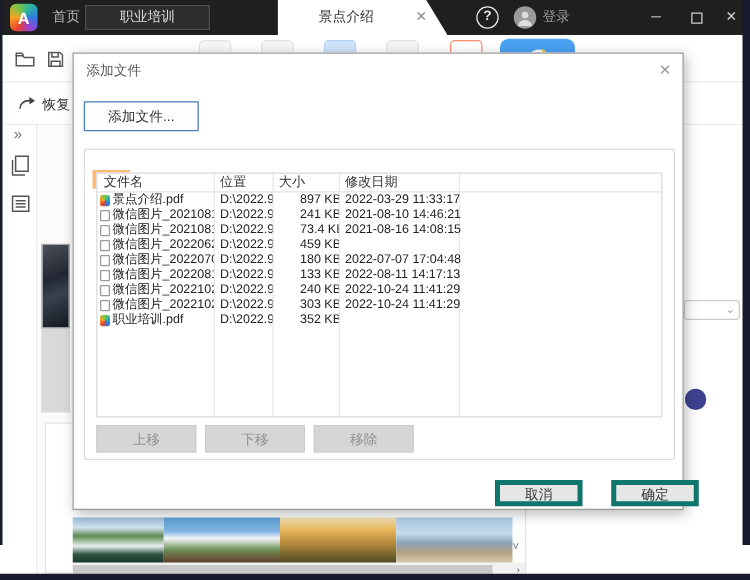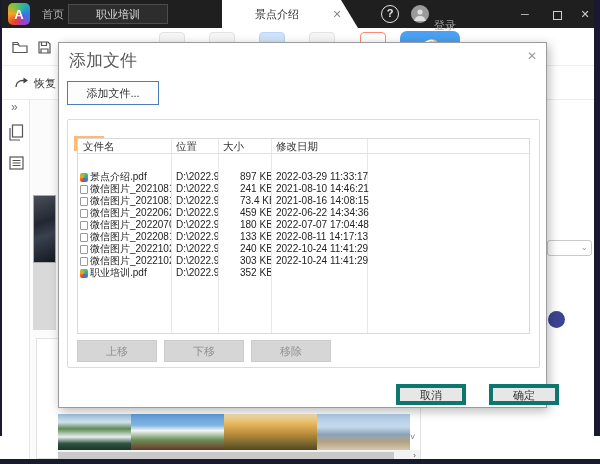--- a/index.html
+++ b/index.html
@@ -21,21 +21,21 @@
   .tab-inactive { position:absolute; left:68px; top:4px; width:100px; height:20px; line-height:18px; text-align:center;
           background:#2d2d2d; border:1px solid #4d4d4d; color:#dedede; }
   .tab-active { position:absolute; left:222px; top:0; width:136px; height:28px; background:#fff;
           clip-path:polygon(0 0,119px 0,136px 28px,0 28px); }
   .tab-active .tab-label { position:absolute; left:0; width:110px; text-align:center; line-height:28px; color:#333; }
   .tab-close { position:absolute; left:104px; top:0; width:22px; line-height:28px; text-align:center; color:#8a8a8a; font-size:11px; cursor:pointer; }
   .help-btn { position:absolute; left:381px; top:5px; width:18px; height:18px; border:1.5px solid #e6e6e6; border-radius:50%;
           color:#e6e6e6; text-align:center; line-height:15px; font-weight:bold; font-size:11px; }
   .avatar { position:absolute; left:411px; top:5px; width:18px; height:18px; border-radius:50%; background:#9a9a9a; overflow:hidden; }
   .avatar svg { display:block; margin:2px auto 0; }
-  .tb-login { position:absolute; left:434px; top:11px; height:28px; line-height:28px; color:#9f9f9f; }
+  .tb-login { position:absolute; left:434px; top:0; height:28px; line-height:28px; color:#9f9f9f; }
   .win-btn { position:absolute; top:0; width:26px; height:28px; line-height:28px; text-align:center; color:#cfcfcf; font-size:11px; cursor:pointer; }
   .win-min { left:512px; } .win-max { left:544px; } .win-close { left:572px; }
   .win-max .box { display:inline-block; width:9px; height:9px; border:1px solid #cfcfcf; vertical-align:middle; }
 
   
   .toolbar { position:absolute; left:2px; top:28px; width:592px; height:38px; background:#fff; border-bottom:1px solid #ededed; z-index:1; }
   .tool-ico { position:absolute; top:13px; }
   .ghost { position:absolute; top:4px; width:26px; height:22px; border:1px solid #e3e3e3; border-radius:4px; background:#f6f6f6; }
   .ghost.blue { background:#cfe3fb; border-color:#b9d6f7; }
   .ghost.red { background:#fff; border-color:#ff8a70; }
@@ -73,33 +73,33 @@
   .photo3 { background:linear-gradient(180deg,#f3e3b8 0%,#e8b95e 25%,#b98a3c 55%,#7c6a2e 78%,#4f4420 100%); }
   .photo4 { background:linear-gradient(180deg,#aecce9 0%,#c4d9ec 35%,#8aa4b8 55%,#b4a182 75%,#d8cdb4 100%); }
   .v-arrow { position:absolute; left:352px; top:332px; color:#777; font-size:9px; }
   .hscroll { position:absolute; left:-28px; top:350px; width:390px; height:11px; background:#f2f2f2; display:flex; align-items:center; }
   .hs-arrow { width:11px; text-align:center; color:#555; font-size:8px; line-height:11px; }
   .hs-thumb { height:7px; width:352px; background:#c9c9c9; margin-left:1px; }
 
   
   .dialog { position:absolute; left:58px; top:42px; width:489px; height:366px; background:#fff;
         border:1px solid #9b9b9b; box-shadow:2px 3px 10px rgba(0,0,0,.28); z-index:10; }
-  .dlg-title { position:absolute; left:10px; top:6px; color:#5a5a5a; font-size:17px; }
+  .dlg-title { position:absolute; left:10px; top:6px; color:#5a5a5a; font-size:11px; }
   .dlg-close { position:absolute; left:464px; top:4px; width:18px; height:18px; text-align:center; line-height:18px; color:#9a9a9a; font-size:12px; cursor:pointer; }
   .add-btn { position:absolute; left:8px; top:38px; width:92px; height:24px; background:#fdfdfd; border:1px solid #4a7dbd; font-size:11px; color:#333;
         font-family:"Liberation Sans","DejaVu Sans",sans-serif; cursor:pointer; }
   .groupbox { position:absolute; left:8px; top:76px; width:473px; height:249px; border:1px solid #dcdcdc; border-radius:2px; }
   .gb-label { position:absolute; left:6px; top:-8px; background:#fdba74; padding:0 4px; color:#333; font-size:11px;margin-top:24px; }
 
   .ftable { position:absolute; left:9px; top:18px; width:453px; height:196px; border:1px solid #d9d9d9; background:#fff; overflow:hidden; }
   .col-line { position:absolute; top:0; width:1px; height:100%; background:#e7e7e7; }
   .thead { position:relative; height:15px; border-bottom:1px solid #e2e2e2; }
   .th { position:absolute; top:0; height:15px; line-height:15px; font-size:10.5px; color:#333; padding-left:5px; }
   .trow { position:relative; height:12px; line-height:12px; font-size:10px; color:#222; cursor:default; }
-  .cell { position:absolute; top:0; height:12px; overflow:hidden; white-space:nowrap; padding-left:5px;margin-top:17px; }
+  .cell { position:absolute; top:0; height:12px; overflow:hidden; white-space:nowrap; padding-left:5px; }
   .c-name { left:0; width:93px; padding-left:2px; display:flex; align-items:center; gap:2px; }
   .c-path { left:93px; width:47px; }
   .c-size { left:140px; width:53px;padding-left:22px; }
   .c-date { left:193px; width:150px; }
   .ficon { display:inline-block; width:8px; height:9px; flex:0 0 8px; }
   .ficon.doc { background:#fff; border:1px solid #9a9a9a; border-radius:1px; }
   .ficon.pdf { border-radius:2px;
         background:conic-gradient(from 210deg,#e8412c,#f7a523,#7dc242,#2bb3a3,#2e7ce4,#e8412c); }
 
   .mv-btn { position:absolute; top:220px; width:80px; height:22px; background:#d6d6d6; border:1px solid #cccccc; color:#8f8f8f; font-size:11px;
@@ -283,21 +283,20 @@
     <span class="cell c-date">2021-08-16 14:08:15</span>
   </div>
 
   <div class="trow">
     <span class="cell c-name">
               <i class="ficon doc"></i>
               <span class="fn">微信图片_2022062...</span>
             </span>
     <span class="cell c-path">D:\2022.9.21...</span>
     <span class="cell c-size">459 KB</span>
-    <span class="cell c-date">2022-06-22 14:34:36</span>
   </div>
 
   <div class="trow">
     <span class="cell c-name">
               <i class="ficon doc"></i>
               <span class="fn">微信图片_2022070...</span>
             </span>
     <span class="cell c-path">D:\2022.9.21...</span>
     <span class="cell c-size">180 KB</span>
     <span class="cell c-date">2022-07-07 17:04:48</span>

